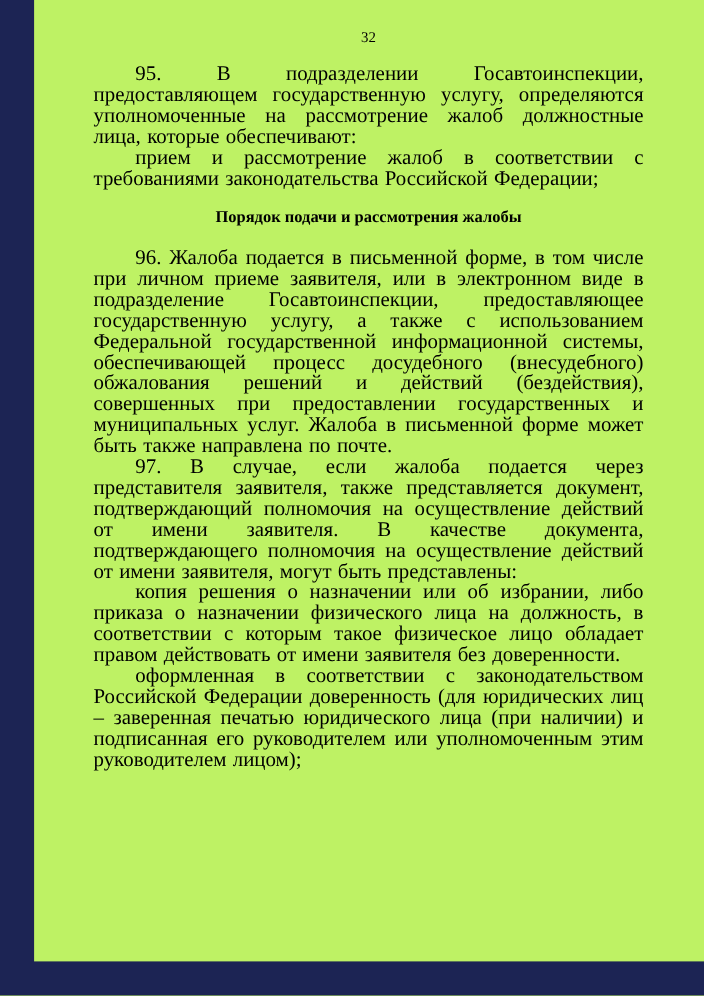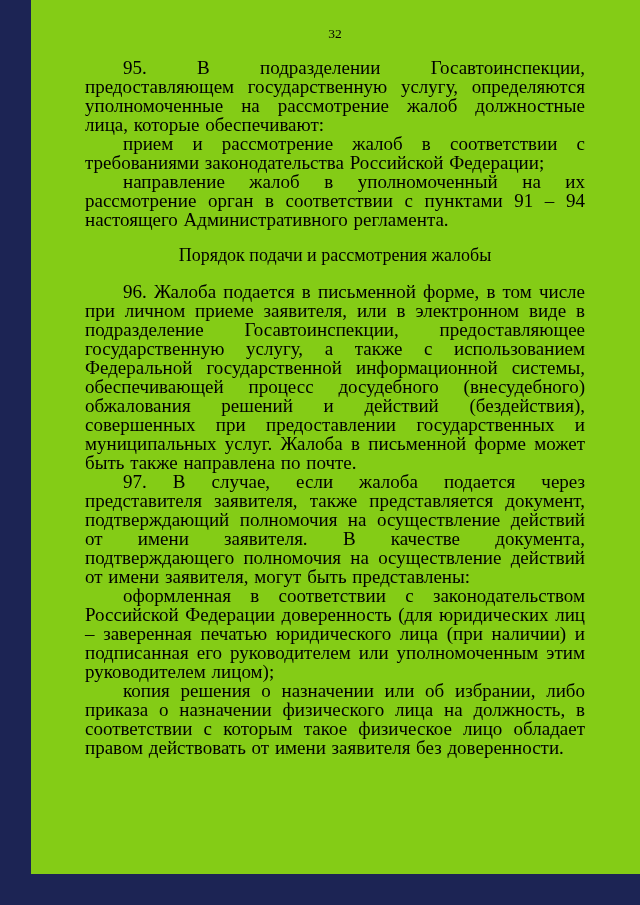--- a/index.html
+++ b/index.html
@@ -11,21 +11,21 @@
     position: relative;
   }
   .viewport {
     position: absolute; left: 0; top: 0;
     width: 640px; height: 905px;
   }
   .page {
     position: absolute;
     left: 31px; top: 0;
     width: 609px; height: 874px;
-    background: #84cc16;
+    background: #bef264;
     color: #000000;
     box-sizing: border-box;
     padding: 26px 55px 0 54px;
     overflow: hidden;
   }
   .page-number {
     text-align: center;
     font-size: 13.5px;
     line-height: 16px;
     margin: 0 0 16px 0;
@@ -33,38 +33,37 @@
   .para {
     margin: 0;
     font-size: 19px;
     line-height: 19px;
     text-align: justify;
     text-indent: 38px;
     word-spacing: 1px;
   }
   .heading {
     margin: 17px 0 17px 0;
-    font-size: 18px;
+    font-size: 15px;
     line-height: 19px;
-    font-weight: normal;
+    font-weight: bold;
     text-align: center;
     text-indent: 0;
   }
 </style>
 </head>
 <body>
 
 <div class="viewport">
   <div class="page">
     <div class="page-number">32</div>
 
     <p class="para">95. В подразделении Госавтоинспекции, предоставляющем государственную услугу, определяются уполномоченные на рассмотрение жалоб должностные лица, которые обеспечивают:</p>
     <p class="para">прием и рассмотрение жалоб в соответствии с требованиями законодательства Российской Федерации;</p>
-    <p class="para">направление жалоб в уполномоченный на их рассмотрение орган в соответствии с пунктами 91 – 94 настоящего Административного регламента.</p>
 
     <p class="heading">Порядок подачи и рассмотрения жалобы</p>
 
     <p class="para">96. Жалоба подается в письменной форме, в том числе при личном приеме заявителя, или в электронном виде в подразделение Госавтоинспекции, предоставляющее государственную услугу, а также с использованием Федеральной государственной информационной системы, обеспечивающей процесс досудебного (внесудебного) обжалования решений и действий (бездействия), совершенных при предоставлении государственных и муниципальных услуг. Жалоба в письменной форме может быть также направлена по почте.</p>
     <p class="para">97. В случае, если жалоба подается через представителя заявителя, также представляется документ, подтверждающий полномочия на осуществление действий от имени заявителя. В качестве документа, подтверждающего полномочия на осуществление действий от имени заявителя, могут быть представлены:</p>
+    <p class="para">копия решения о назначении или об избрании, либо приказа о назначении физического лица на должность, в соответствии с которым такое физическое лицо обладает правом действовать от имени заявителя без доверенности.</p>
     <p class="para">оформленная в соответствии с законодательством Российской Федерации доверенность (для юридических лиц – заверенная печатью юридического лица (при наличии) и подписанная его руководителем или уполномоченным этим руководителем лицом);</p>
-    <p class="para">копия решения о назначении или об избрании, либо приказа о назначении физического лица на должность, в соответствии с которым такое физическое лицо обладает правом действовать от имени заявителя без доверенности.</p>
   </div>
 </div>
 
 </body></html>

